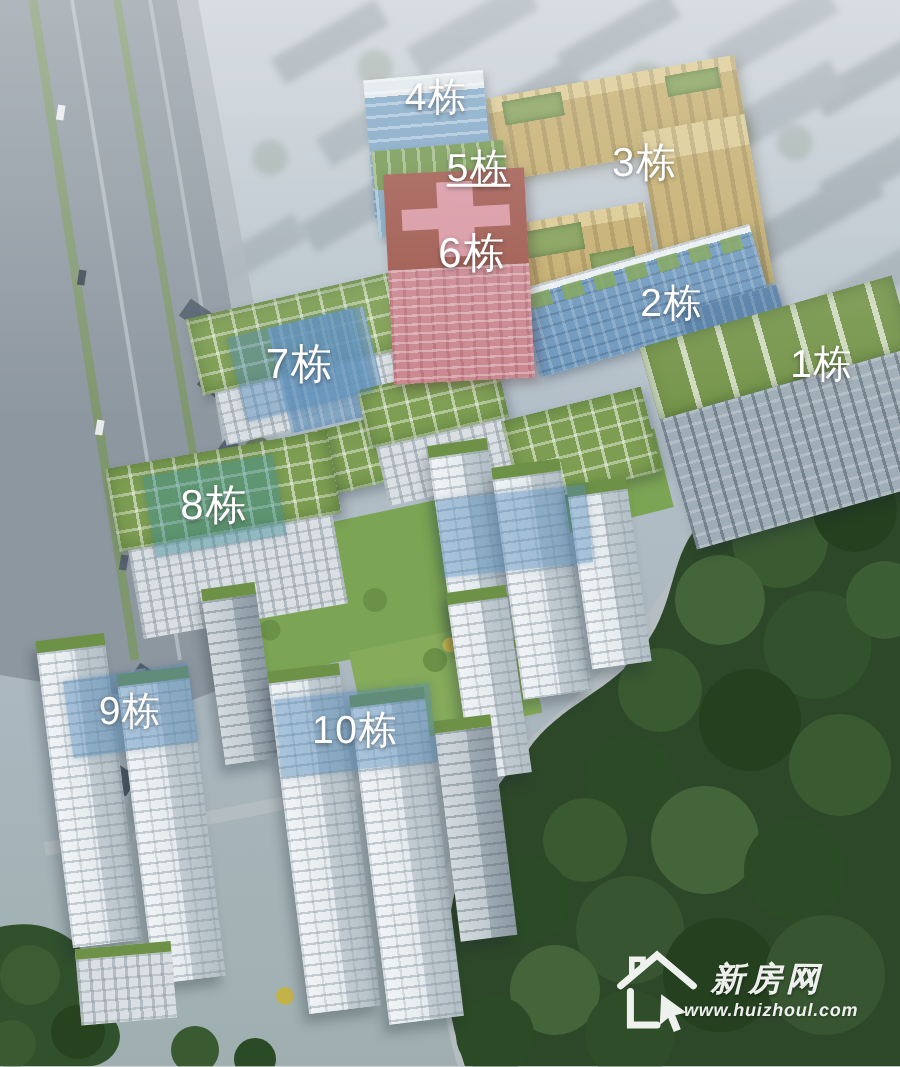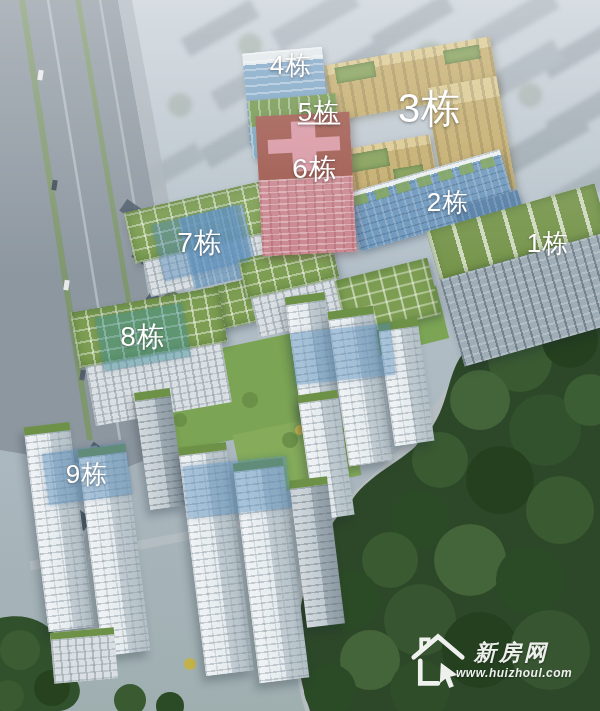--- a/index.html
+++ b/index.html
@@ -83,21 +83,21 @@
   .glass{position:absolute;background:
       repeating-linear-gradient(90deg, rgba(255,255,255,.2) 0 2px, rgba(0,0,0,0) 2px 7px),
       rgba(108,150,186,.8);}
 
   
   .lbl{position:absolute;transform:translate(-50%,-50%);color:#fff;
     font-size:26px;font-weight:500;letter-spacing:1px;white-space:nowrap;
     text-shadow:0 1px 3px rgba(30,30,30,.5);z-index:30;}
   .panel{position:absolute;z-index:25;background:rgba(80,135,185,.45);
     box-shadow:0 0 6px rgba(40,80,120,.25);}
-  #lb3{font-size:40px;}
+  #lb3{font-size:27px;}
   #lb6,#lb7,#lb8{font-size:28px;}
 
   
   #wm{position:absolute;left:410px;top:626px;width:185px;height:70px;z-index:40;
     color:rgba(255,255,255,.92);font-style:italic;}
   #wm .nm{position:absolute;left:64px;top:12px;font-size:22px;font-weight:bold;
     letter-spacing:3px;text-shadow:0 1px 2px rgba(0,0,0,.35);}
   #wm .url{position:absolute;left:46px;top:40px;font-size:12px;font-weight:bold;
     letter-spacing:.5px;text-shadow:0 1px 2px rgba(0,0,0,.35);}
   #wm svg{position:absolute;left:0;top:2px;opacity:.92;}
@@ -313,20 +313,21 @@
 
   <div class="lbl" id="lb1" style="left:548px;top:243px;">1栋</div>
   <div class="lbl" id="lb2" style="left:448px;top:202px;">2栋</div>
   <div class="lbl" id="lb3" style="left:430px;top:108px;">3栋</div>
   <div class="lbl" id="lb4" style="left:291px;top:52px;margin-top:13px;">4栋</div>
   <div class="lbl" id="lb5" style="left:319px;top:112px;text-decoration:underline;">5栋</div>
   <div class="lbl" id="lb6" style="left:315px;top:169px;">6栋</div>
   <div class="lbl" id="lb7" style="left:200px;top:243px;">7栋</div>
   <div class="lbl" id="lb8" style="left:143px;top:337px;">8栋</div>
   <div class="lbl" id="lb9" style="left:87px;top:474px;">9栋</div>
+  <div class="lbl" id="lb10" style="left:237px;top:487px;">10栋</div>
 
   <div id="wm">
     <svg width="56" height="64" viewBox="0 0 60 66">
       <path d="M4,30 L30,8 L56,30" fill="none" stroke="#ffffff" stroke-width="5" stroke-linecap="round"></path>
       <path d="M12,23 L12,11 L20,11 L20,17" fill="none" stroke="#ffffff" stroke-width="4"></path>
       <path d="M11,34 L11,58 L30,58" fill="none" stroke="#ffffff" stroke-width="5" stroke-linecap="round"></path>
       <path d="M33,36 L51,49 L43,51 L47,61 L42,63 L38,53 L32,58 Z" fill="#ffffff"></path>
     </svg>
     <div class="nm">新房网</div>
     <div class="url">www.huizhoul.com</div>

